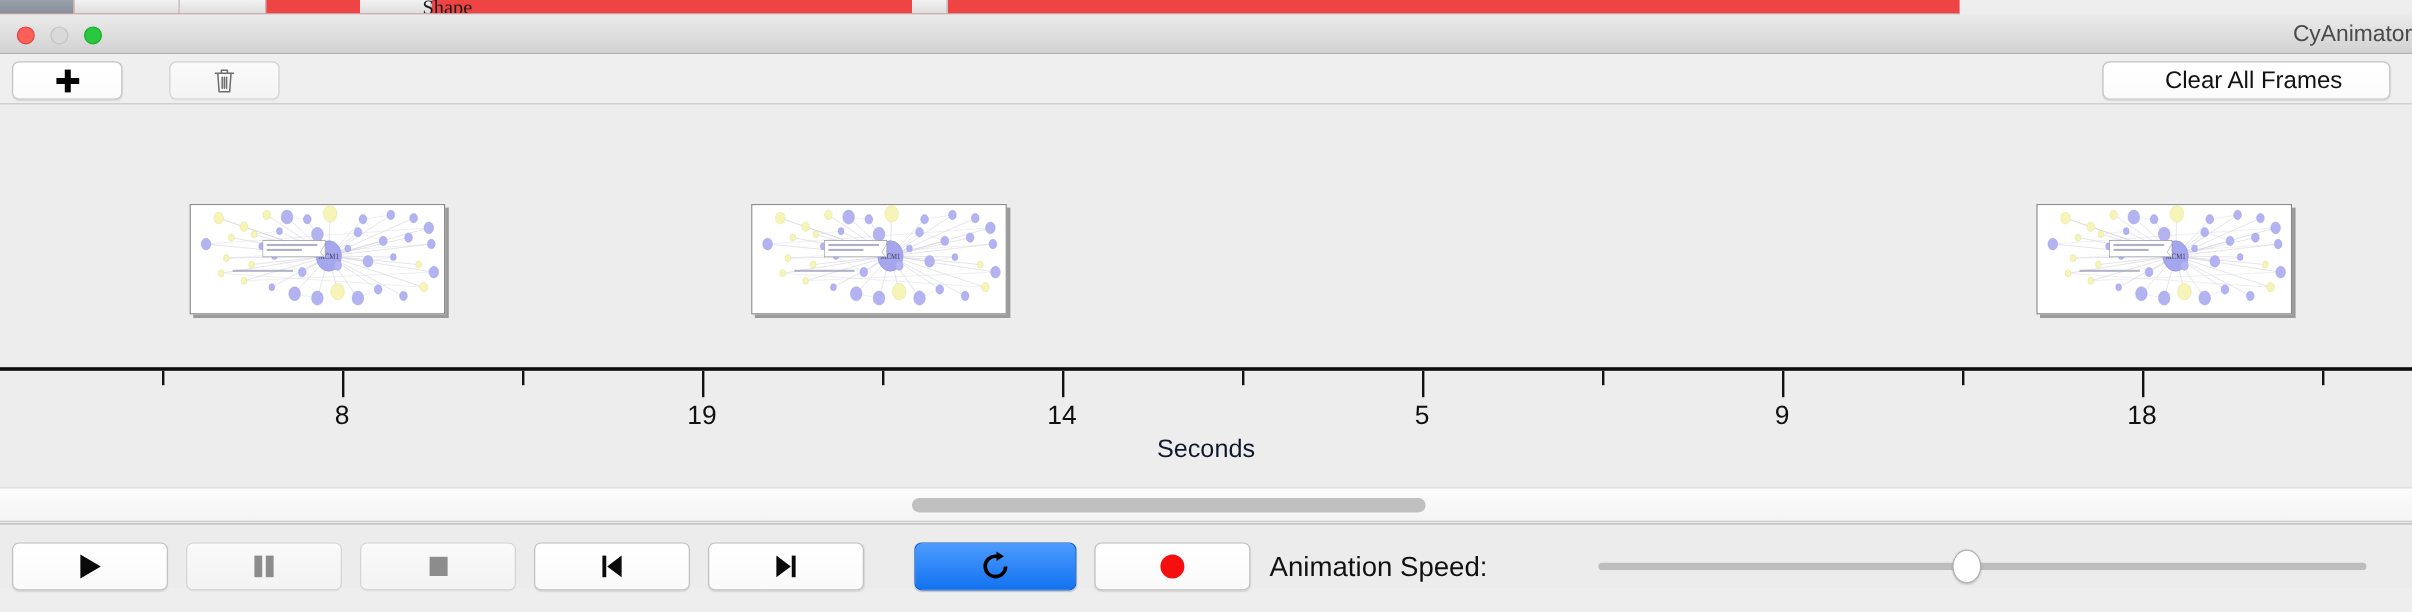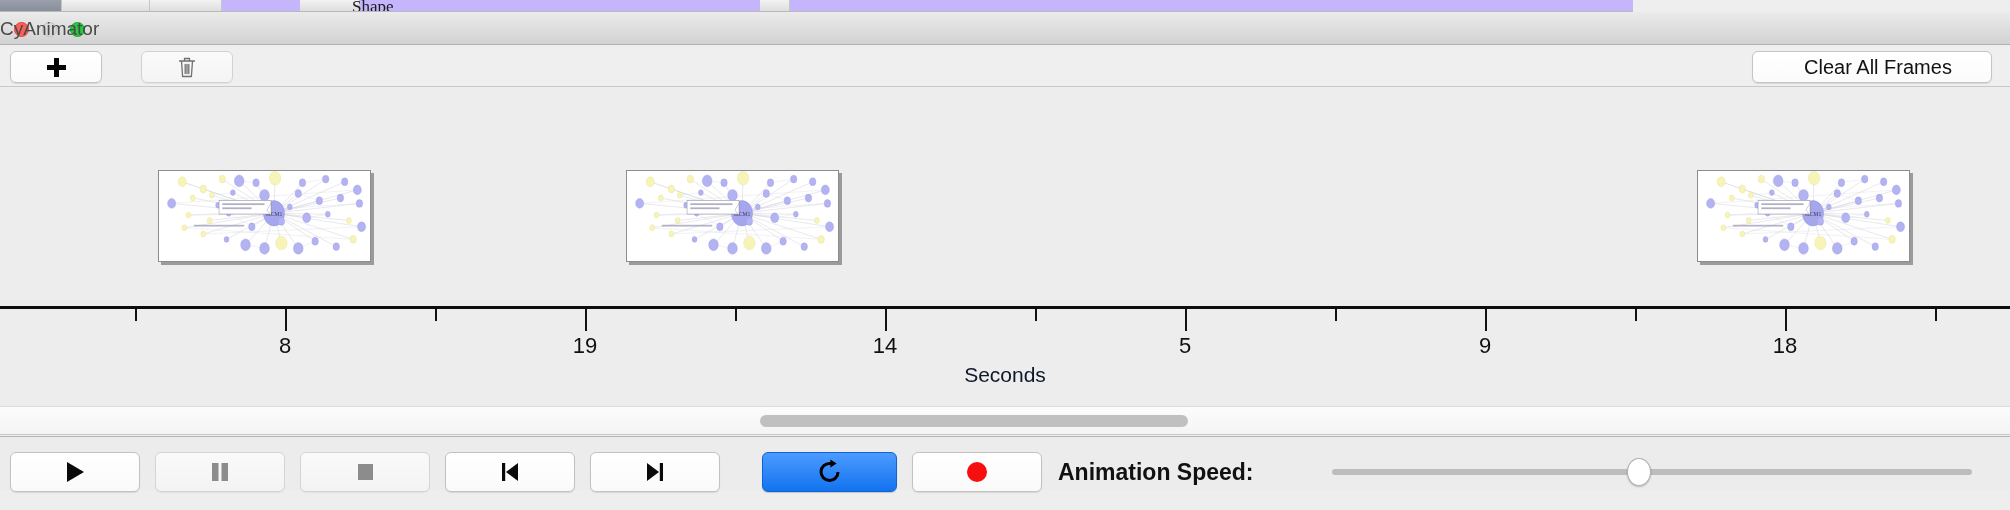--- a/index.html
+++ b/index.html
@@ -18,21 +18,21 @@
     width: 2010px;
     height: 510px;
     background: #eeeeee;
   }
 
   
   .bg-window {
     position: absolute;
     left: 0; top: 0;
     width: 1633px; height: 12px;
-    background: #c4b5fd;
+    background: #ef4444;
     border-bottom: 1px solid #b9b9b9;
     overflow: hidden;
   }
   .bg-chip {
     position: absolute;
     top: 0;
     height: 12px;
     background: linear-gradient(#f2f2f2, #dcdcdc);
     border-right: 1px solid #c6c6c6;
   }
@@ -64,21 +64,21 @@
   }
   .traffic.close    { left: 14px;  background: #fc5f57; border: 1px solid #e0443e; }
   .traffic.minimize { left: 42px;  background: #d9d9d9; border: 1px solid #c3c3c3; }
   .traffic.zoom     { left: 70px;  background: #28c83f; border: 1px solid #1bab2b; }
 
   .window-title {
     position: absolute;
     left: 0; top: 0;
     width: 2010px; height: 33px;
     line-height: 33px;
-    text-align: left;
+    text-align: right;
     font-size: 19px;
     color: #4a4a4a;
   }
 
   
   .toolbar {
     position: absolute;
     left: 0; top: 45px;
     width: 2010px; height: 42px;
     background: #efefef;
@@ -190,21 +190,20 @@
     cursor: default;
   }
 
   
   .playbar {
     position: absolute;
     left: 0; top: 436px;
     width: 2010px; height: 54px;
     background: #ececec;
     border-top: 1px solid #b4b4b4;
-    font-weight: bold;
   }
   .pbtn {
     position: absolute;
     top: 15px;
     height: 40px;
     border: 1px solid #c2c2c2;
     border-radius: 6px;
     background: linear-gradient(#ffffff, #fafafa);
     box-shadow: 0 1px 1px rgba(0,0,0,.10);
     display: flex;

